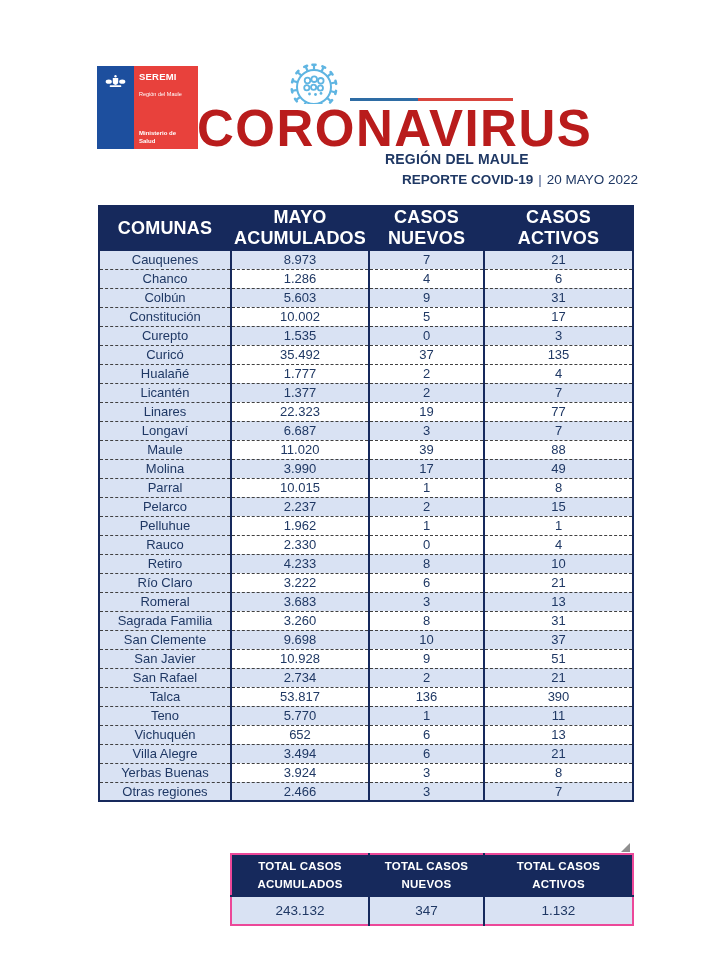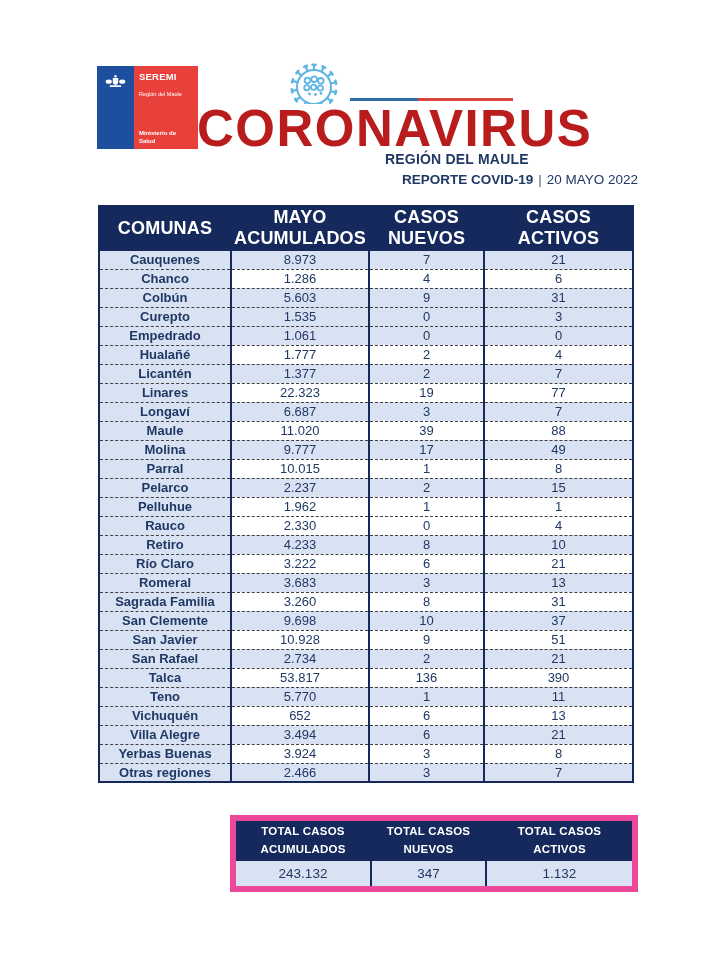--- a/index.html
+++ b/index.html
@@ -80,35 +80,35 @@
     height: 28px; text-align: center;
     border-bottom: 2px solid #16295C;
   }
   table.main td {
     height: 19px; text-align: center; vertical-align: middle;
     font-size: 13px; color: #1F3864;
     border-top: 1px dashed #404040;
     background: #ffffff;
   }
   table.main td + td, table.main th + th { border-left: 2px solid #16295C; }
-  table.main td.comuna { font-weight: bold; background: #D9E2F3; margin-left: 28px; }
+  table.main td.comuna { font-weight: normal; background: #D9E2F3; margin-left: 28px; }
   table.main tr.shaded td { background: #D9E2F3; }
 
   .corner-artifact {
     position: absolute; left: 621px; top: 843px;
     width: 0; height: 0;
     border-bottom: 9px solid #8f8f8f;
     border-left: 9px solid transparent;
   }
 
   
   table.totals {
-    position: absolute; left: 230px; top: 815px;
+    position: absolute; left: 230px; top: 853px;
     width: 402px; border-collapse: collapse; table-layout: fixed;
-    border: 6px solid #ec4899;
+    border: 2px solid #ec4899;
   }
   table.totals col.t1 { width: 138px; }
   table.totals col.t2 { width: 115px; }
   table.totals col.t3 { width: 149px; }
   table.totals th {
     background: #16295C; color: #ffffff;
     font-size: 11.5px; font-weight: bold; letter-spacing: 0.2px;
     height: 42px; text-align: center; line-height: 1.6;
     border-bottom: 2px solid #16295C;
   }
@@ -258,31 +258,37 @@
       <td>1.286</td>
       <td>4</td>
       <td>6</td>
     </tr>
         <tr class="shaded">
       <td class="comuna">Colbún</td>
       <td>5.603</td>
       <td>9</td>
       <td>31</td>
     </tr>
+        <tr>
+      <td class="comuna">Constitución</td>
+      <td>10.002</td>
+      <td>5</td>
+      <td>17</td>
+    </tr>
         <tr class="shaded">
       <td class="comuna">Curepto</td>
       <td>1.535</td>
       <td>0</td>
       <td>3</td>
     </tr>
-        <tr class="shaded">
-      <td class="comuna">Empedrado</td>
-      <td>1.061</td>
-      <td>0</td>
-      <td>0</td>
+        <tr>
+      <td class="comuna">Curicó</td>
+      <td>35.492</td>
+      <td>37</td>
+      <td>135</td>
     </tr>
         <tr>
       <td class="comuna">Hualañé</td>
       <td>1.777</td>
       <td>2</td>
       <td>4</td>
     </tr>
         <tr class="shaded">
       <td class="comuna">Licantén</td>
       <td>1.377</td>
@@ -302,21 +308,21 @@
       <td>7</td>
     </tr>
         <tr>
       <td class="comuna">Maule</td>
       <td>11.020</td>
       <td>39</td>
       <td>88</td>
     </tr>
         <tr class="shaded">
       <td class="comuna">Molina</td>
-      <td>9.777</td>
+      <td>3.990</td>
       <td>17</td>
       <td>49</td>
     </tr>
         <tr>
       <td class="comuna">Parral</td>
       <td>10.015</td>
       <td>1</td>
       <td>8</td>
     </tr>
         <tr class="shaded">

